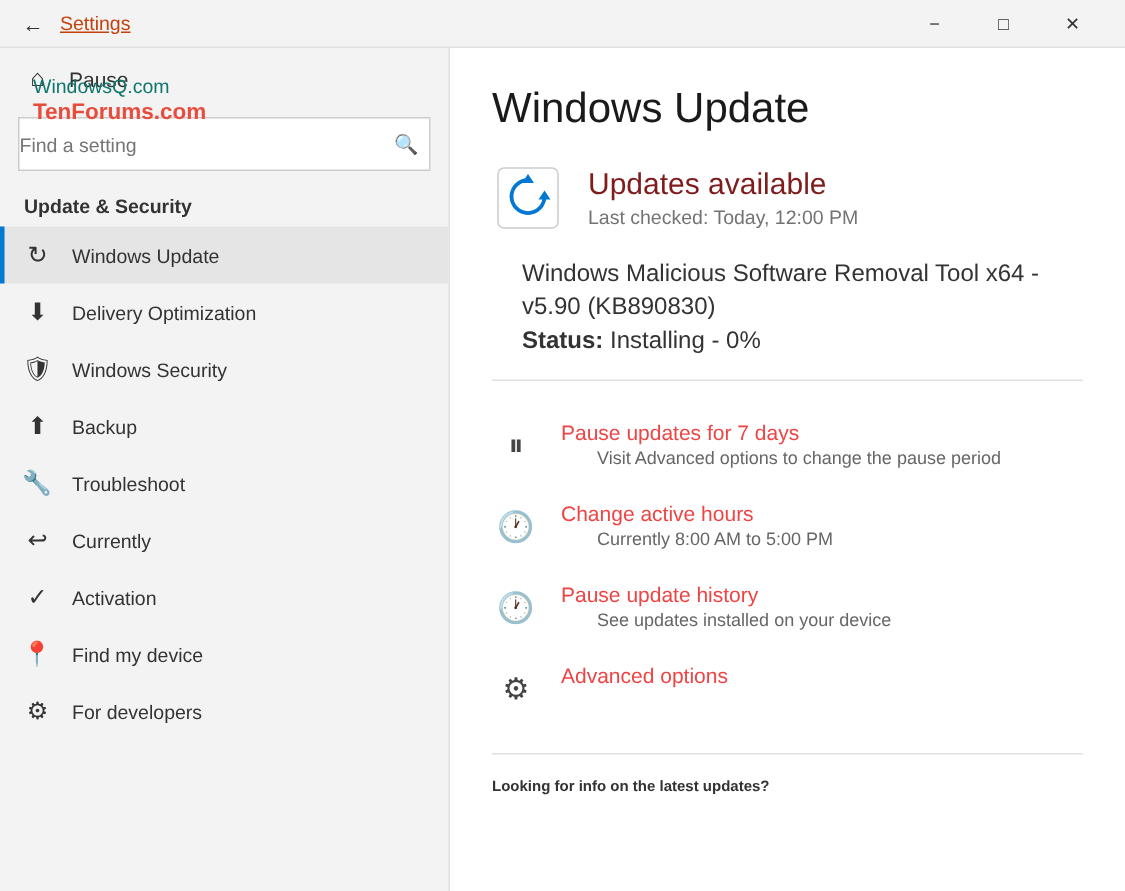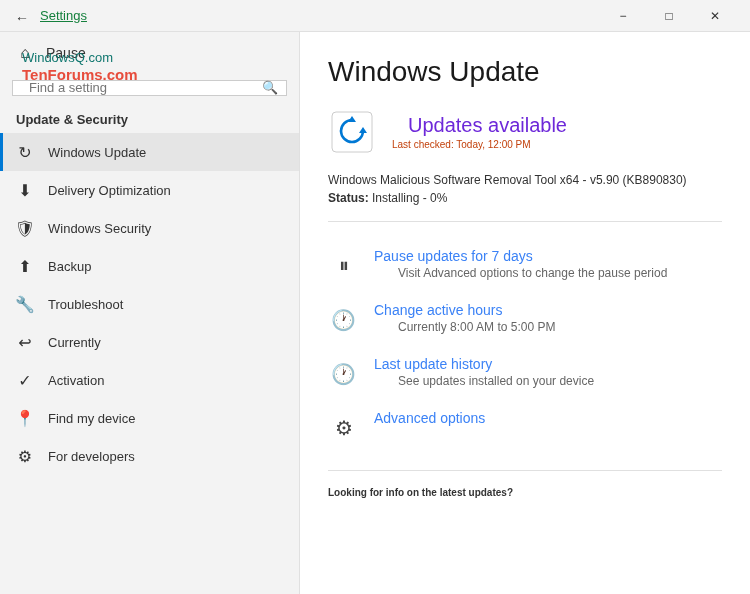--- a/index.html
+++ b/index.html
@@ -28,21 +28,21 @@
       cursor: pointer;
       display: flex;
       align-items: center;
       justify-content: center;
       color: #333;
       font-size: 14px;
       margin-right: 8px;
     }
     .titlebar-title {
       font-size: 13px;
-      color: #15803d;
+      color: #c2410c;
       flex: 1;
       text-decoration: underline;
     }
     .titlebar-controls {
       display: flex;
       gap: 0;
     }
     .titlebar-btn {
       width: 46px;
       height: 32px;
@@ -78,24 +78,24 @@
       cursor: pointer;
       font-size: 14px;
       color: #333;
     }
     .sidebar-search {
       margin: 4px 12px 8px;
       position: relative;
     }
     .sidebar-search input {
       width: 100%;
-      height: 16px;
+      height: 36px;
       border: 1px solid #ccc;
       background: #fff;
-      padding: 0 30px 0 16px;
+      padding: 0 30px 0 0;
       font-size: 13px;
       color: #555;
       outline: none;
     }
     .sidebar-search .search-icon {
       position: absolute;
       right: 8px;
       top: 50%;
       transform: translateY(-50%);
       color: #555;
@@ -192,32 +192,32 @@
       display: flex;
       align-items: center;
       justify-content: center;
       font-size: 28px;
       color: #0078d4;
       flex-shrink: 0;
     }
     .update-status-text {
       font-size: 20px;
       font-weight: 400;
-      color: #6d28d9;
-      margin-left: 16px;
+      color: #7f1d1d;
     }
     .update-last-checked {
-      font-size: 10px;
-      color: #c2410c;
+      font-size: 13px;
+      color: #737373;
       margin-top: 2px;
     }
     .update-item {
       margin-bottom: 12px;
-      font-size: 12px;
-      color: #333;
+      font-size: 16px;
+      color: #333;
+      margin-left: 20px;
     }
     .update-item-title {
       font-weight: 400;
       color: #333;
       line-height: 1.4;
     }
     .update-item-status {
       margin-top: 2px;
     }
     .update-item-status strong {
@@ -242,21 +242,21 @@
       align-items: center;
       justify-content: center;
       font-size: 20px;
       color: #444;
       flex-shrink: 0;
       margin-top: 2px;
     }
     .option-title {
       font-size: 14px;
       font-weight: 400;
-      color: #3b82f6;
+      color: #ef4444;
       cursor: pointer;
     }
     .option-desc {
       font-size: 12px;
       color: #666;
       margin-top: 2px;
       margin-left: 24px;
     }
     .looking-text {
       font-size: 10px;
@@ -382,21 +382,21 @@
         <div class="option-item">
           <div class="option-icon">🕐</div>
           <div>
             <div class="option-title">Change active hours</div>
             <div class="option-desc">Currently 8:00 AM to 5:00 PM</div>
           </div>
         </div>
         <div class="option-item">
           <div class="option-icon">🕐</div>
           <div>
-            <div class="option-title">Last update history</div>
+            <div class="option-title">Pause update history</div>
             <div class="option-desc">See updates installed on your device</div>
           </div>
         </div>
         <div class="option-item">
           <div class="option-icon">⚙</div>
           <div>
             <div class="option-title">Advanced options</div>
           </div>
         </div>
       </div>

